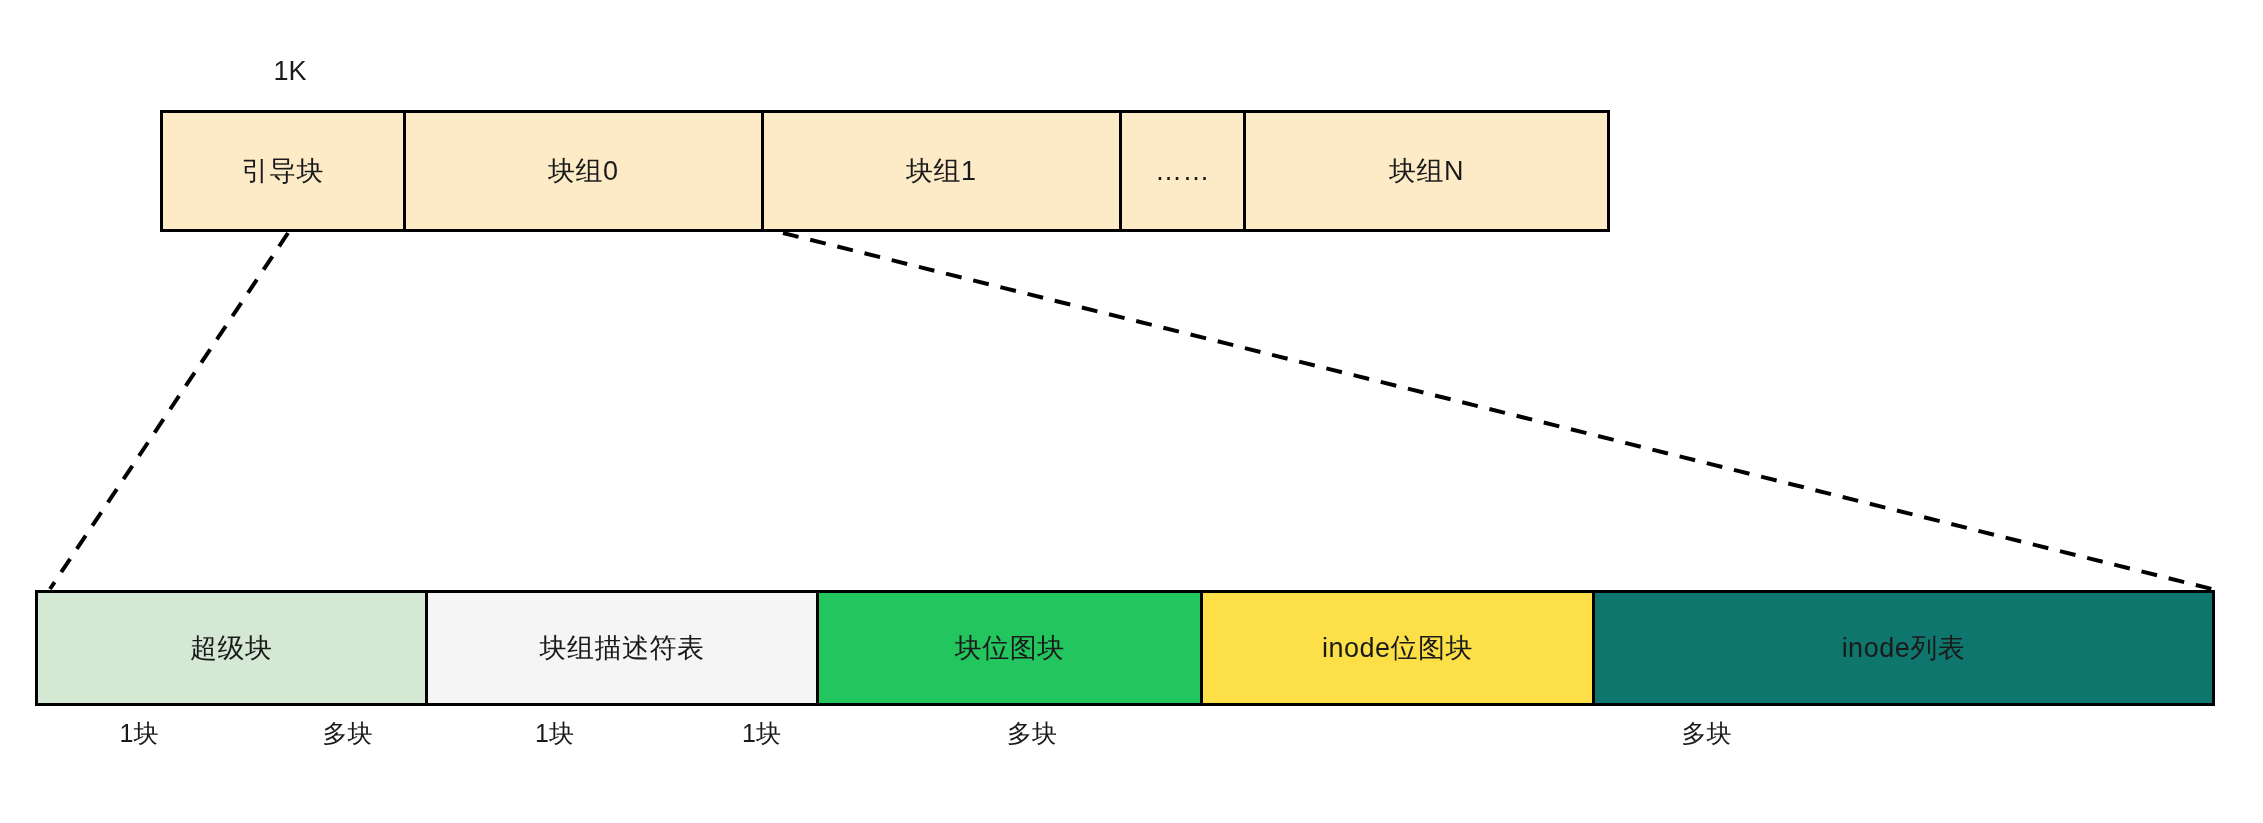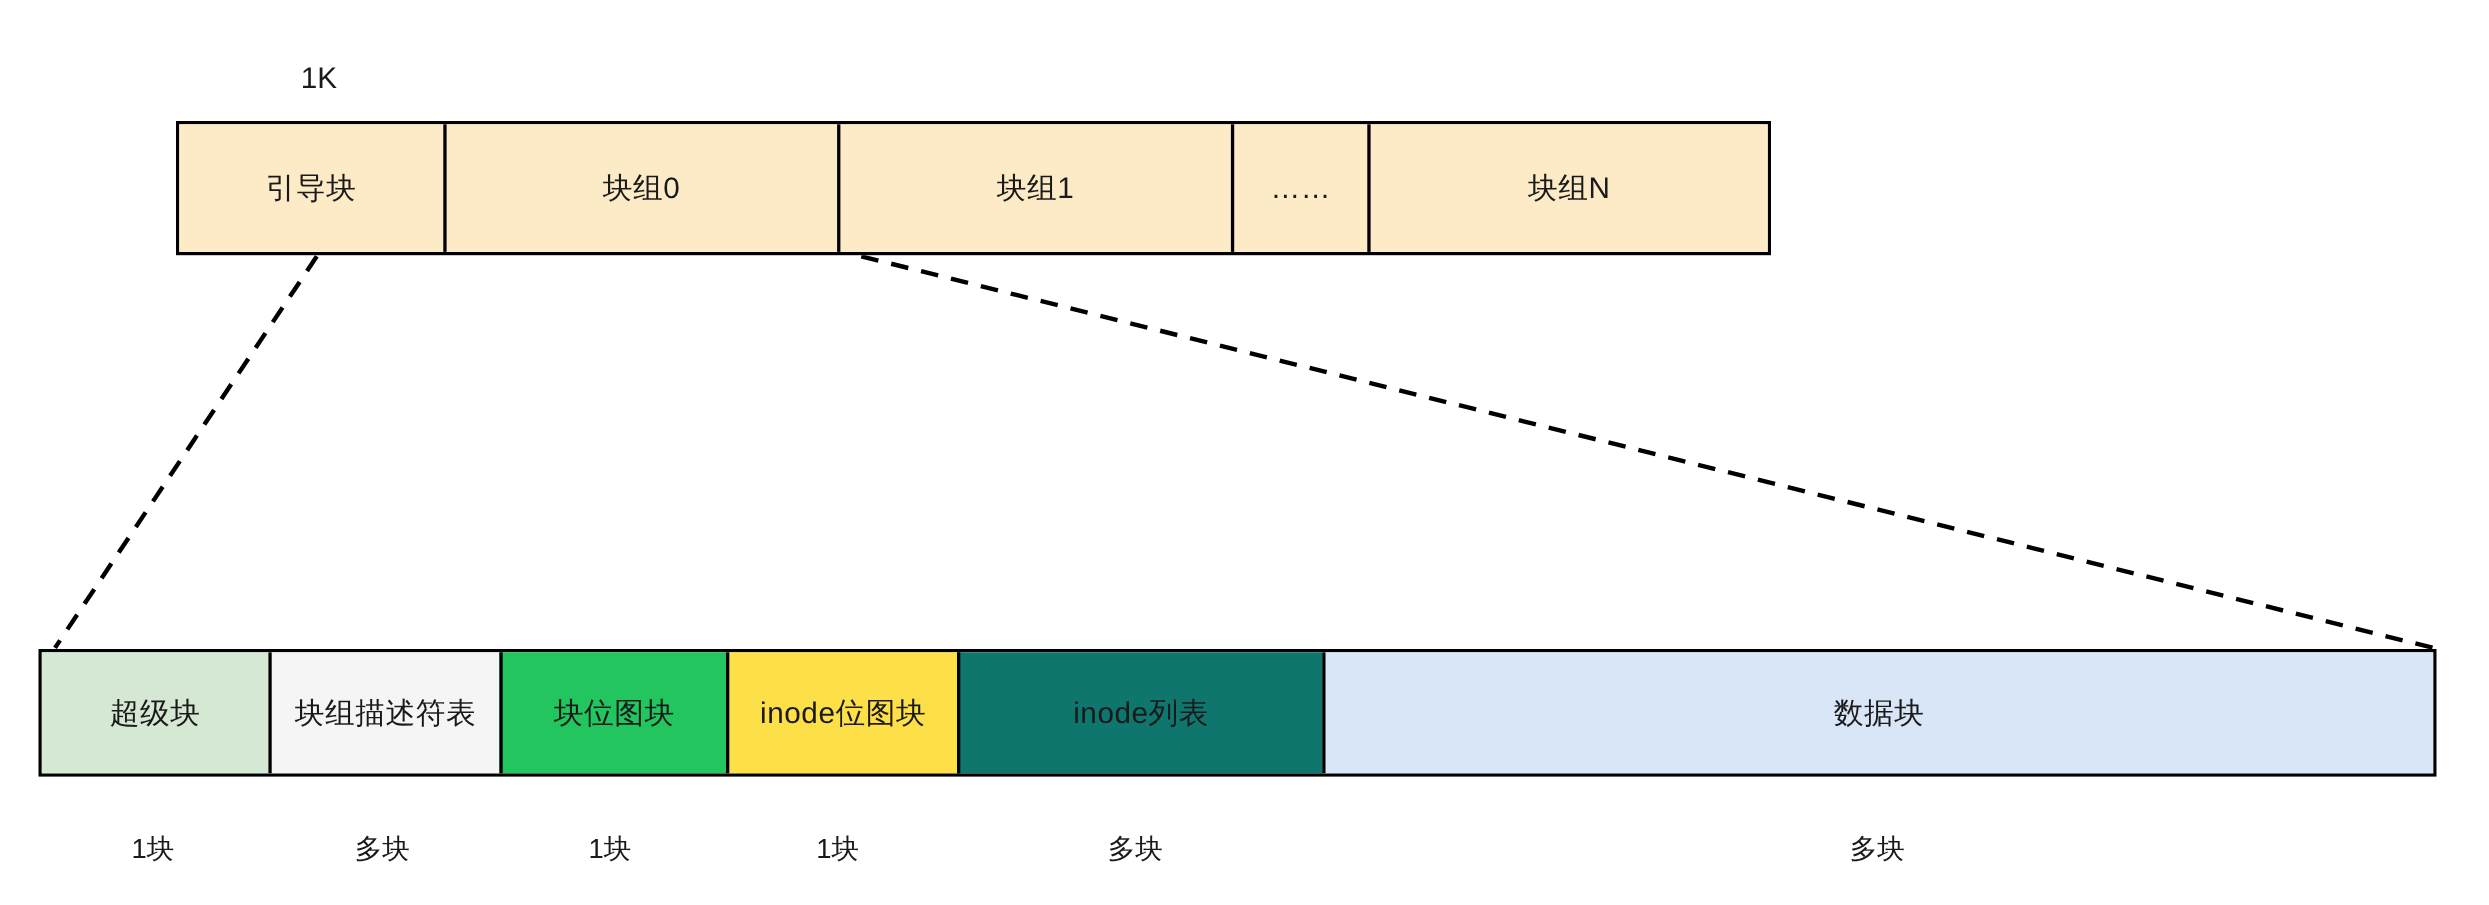--- a/index.html
+++ b/index.html
@@ -88,21 +88,20 @@
   }
 
   
   #caption-row {
     position: absolute;
     left: 35px;
     top: 718px;
     width: 2180px;
     height: 40px;
     display: flex;
-    margin-top: 39px;
   }
   .caption {
     display: flex;
     align-items: flex-start;
     justify-content: center;
     font-size: 25px;
     line-height: 1.2;
     color: #1a1a1a;
     white-space: nowrap;
   }
@@ -126,21 +125,20 @@
     <div class="cell" style="flex:85 0 0">……</div>
     <div class="cell" style="flex:253 0 0">块组N</div>
   </div>
 
   <div id="blockgroup-bar" class="bar">
     <div class="cell" style="flex:208 0 0;background:#d5e8d4">超级块</div>
     <div class="cell" style="flex:209 0 0;background:#f5f5f5">块组描述符表</div>
     <div class="cell" style="flex:205 0 0;background:#22c55e">块位图块</div>
     <div class="cell" style="flex:209 0 0;background:#fde047">inode位图块</div>
     <div class="cell" style="flex:332 0 0;background:#0f766e">inode列表</div>
-    <div class="cell" style="flex:1017 0 0;background:#d9e6f7">数据块</div>
   </div>
 
   <div id="caption-row">
     <div class="caption" style="flex:208 0 0">1块</div>
     <div class="caption" style="flex:209 0 0">多块</div>
     <div class="caption" style="flex:205 0 0">1块</div>
     <div class="caption" style="flex:209 0 0">1块</div>
     <div class="caption" style="flex:332 0 0">多块</div>
     <div class="caption" style="flex:1017 0 0">多块</div>
   </div>

